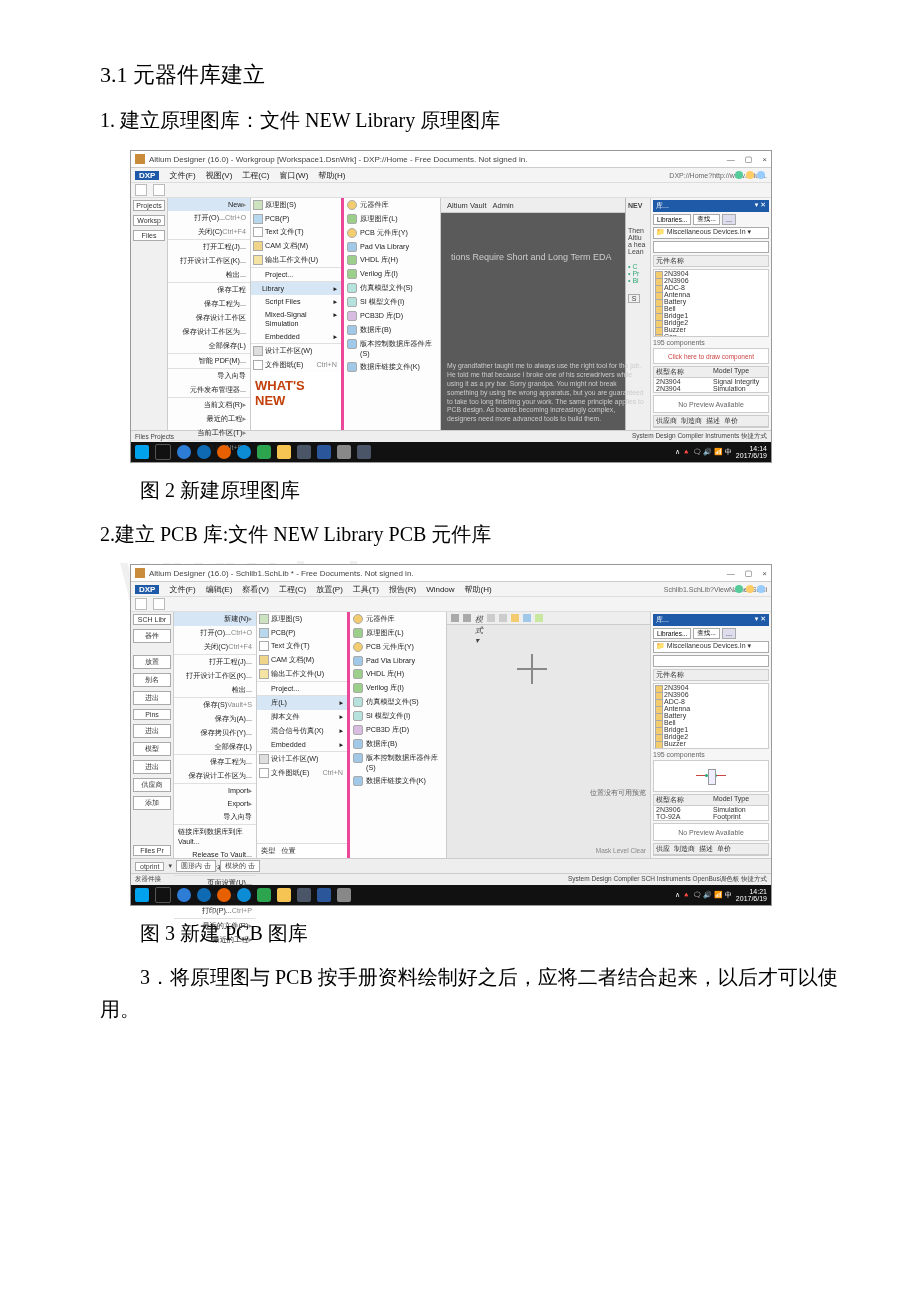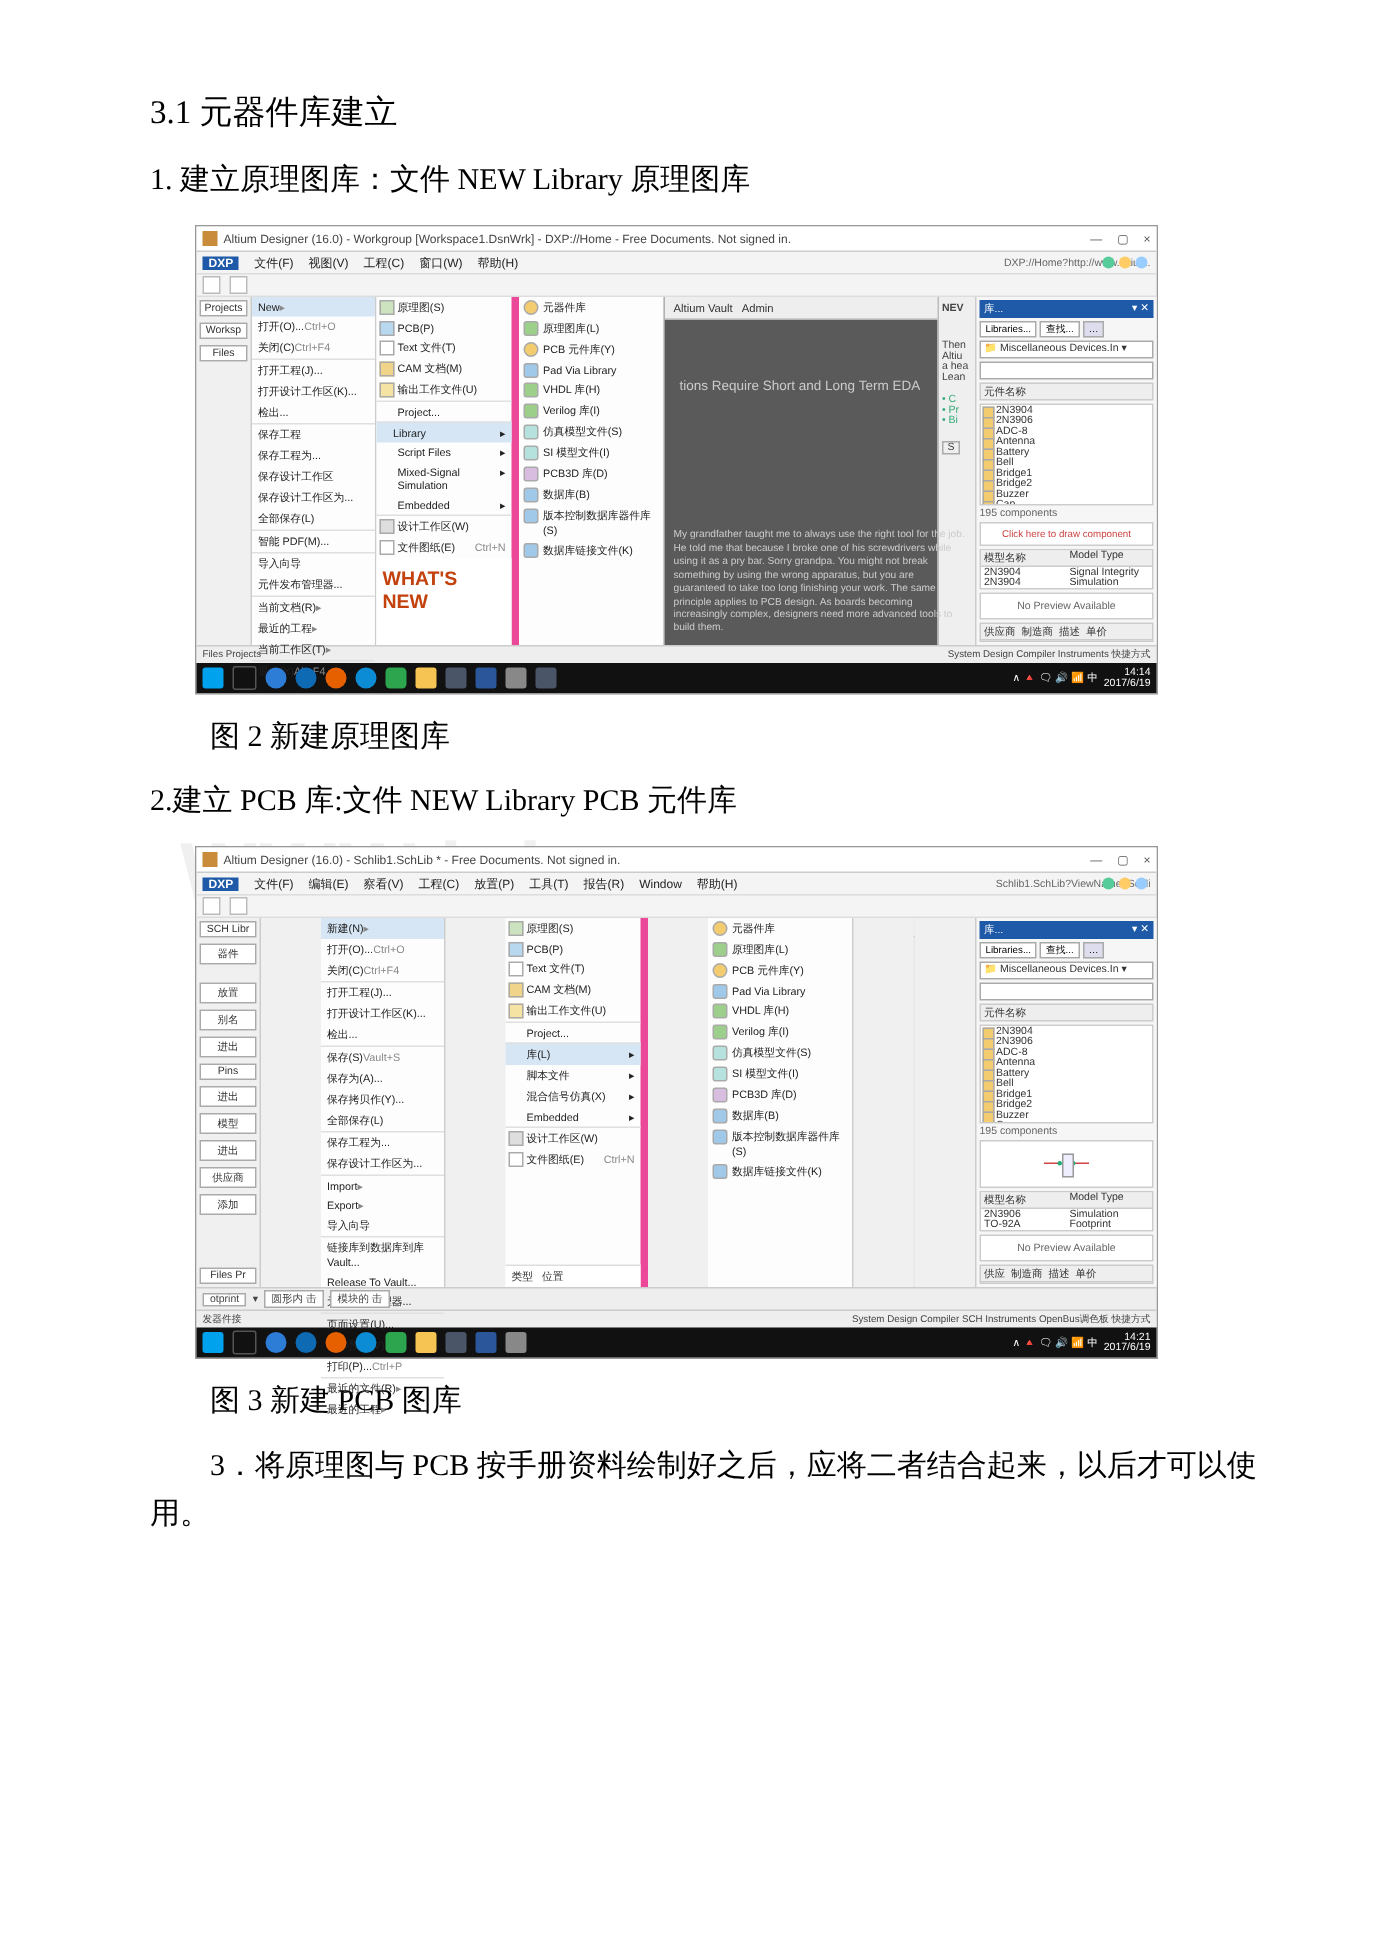--- a/index.html
+++ b/index.html
@@ -97,28 +97,28 @@
   .col-left{
     width:32px;border-right:1px solid #ccc;display:flex;flex-direction:column;gap:4px;
     padding:2px;font-size:7px;color:#333;
   }
   .col-left .tab{border:1px solid #aaa;background:#fff;padding:1px 2px;text-align:center;}
 
   .col-file-menu{
     width:82px;background:#fdfdfd;border-right:1px solid #ccc;
     display:flex;flex-direction:column;font-size:7.2px;
   }
-  .menu-item{padding:2px 4px;display:flex;justify-content:flex-start;color:#222;}
+  .menu-item{padding:2px 4px;display:flex;justify-content:flex-end;color:#222;}
   .menu-item.hl{background:#d6e6f5;}
   .menu-item .sc{color:#888;}
   .menu-item.sep{border-top:1px solid #e0e0e0;}
   .menu-item .arrow{color:#888;}
 
   .col-new-menu{
-    width:90px;background:#fdfdfd;border-right:5px solid #ec4899;
+    width:90px;background:#fdfdfd;border-right:3px solid #ec4899;
     display:flex;flex-direction:column;font-size:7.2px;
   }
   .mi2{padding:2px 4px 2px 14px;position:relative;color:#222;display:flex;justify-content:space-between;}
   .mi2.hl{background:#d6e6f5;}
   .mi2 .ic{position:absolute;left:2px;top:2px;width:8px;height:8px;border:1px solid #aaa;}
   .mi2 .ic.sch{background:#cde3c0;}
   .mi2 .ic.pcb{background:#b8d8f0;}
   .mi2 .ic.text{background:#fff;}
   .mi2 .ic.cam{background:#f0d48a;}
   .mi2 .ic.out{background:#f4e3a2;}
@@ -210,21 +210,21 @@
   .taskbar .other{background:#888;border-radius:2px;}
   .taskbar .tray{margin-left:auto;display:flex;align-items:center;gap:4px;color:#fff;font-size:7px;}
 
   .wm{
     position:absolute;left:120px;top:550px;
     font-size:54px;font-weight:bold;color:rgba(0,0,0,0.06);
     letter-spacing:2px;pointer-events:none;
   }
 
   
-  .fig3 .main-area{height:246px;gap:40px;}
+  .fig3 .main-area{height:246px;}
   .fig3 .col-content{background:#e8e8e8;color:#333;}
   .fig3 .cross{
     position:absolute;left:70px;top:42px;width:30px;height:30px;
   }
   .fig3 .cross::before,.fig3 .cross::after{
     content:"";position:absolute;background:#888;
   }
   .fig3 .cross::before{left:14px;top:0;width:2px;height:30px;}
   .fig3 .cross::after{top:14px;left:0;height:2px;width:30px;}
   .fig3 .mask-label{

